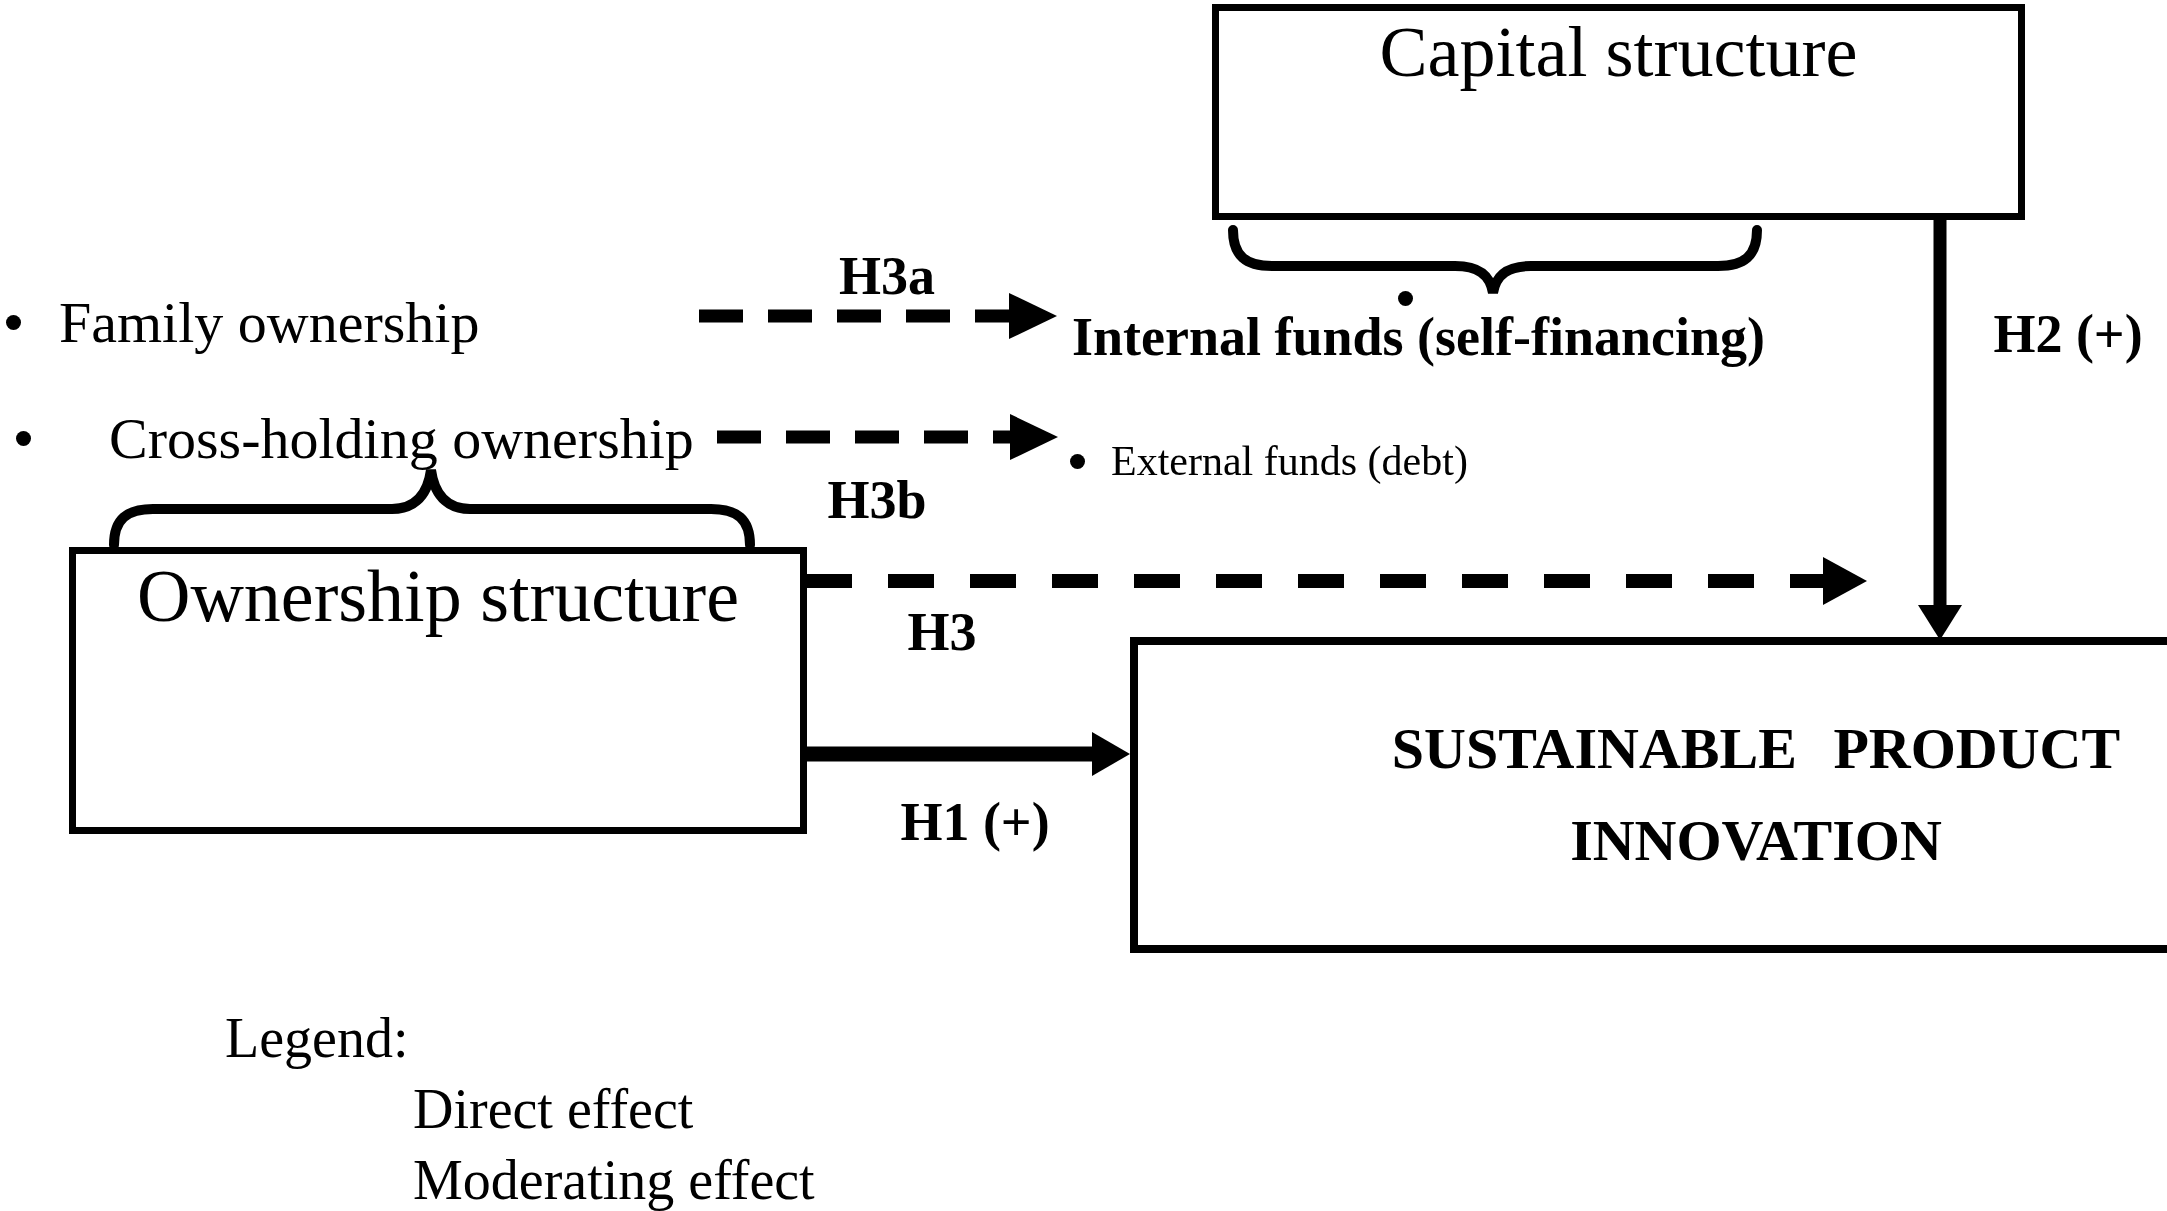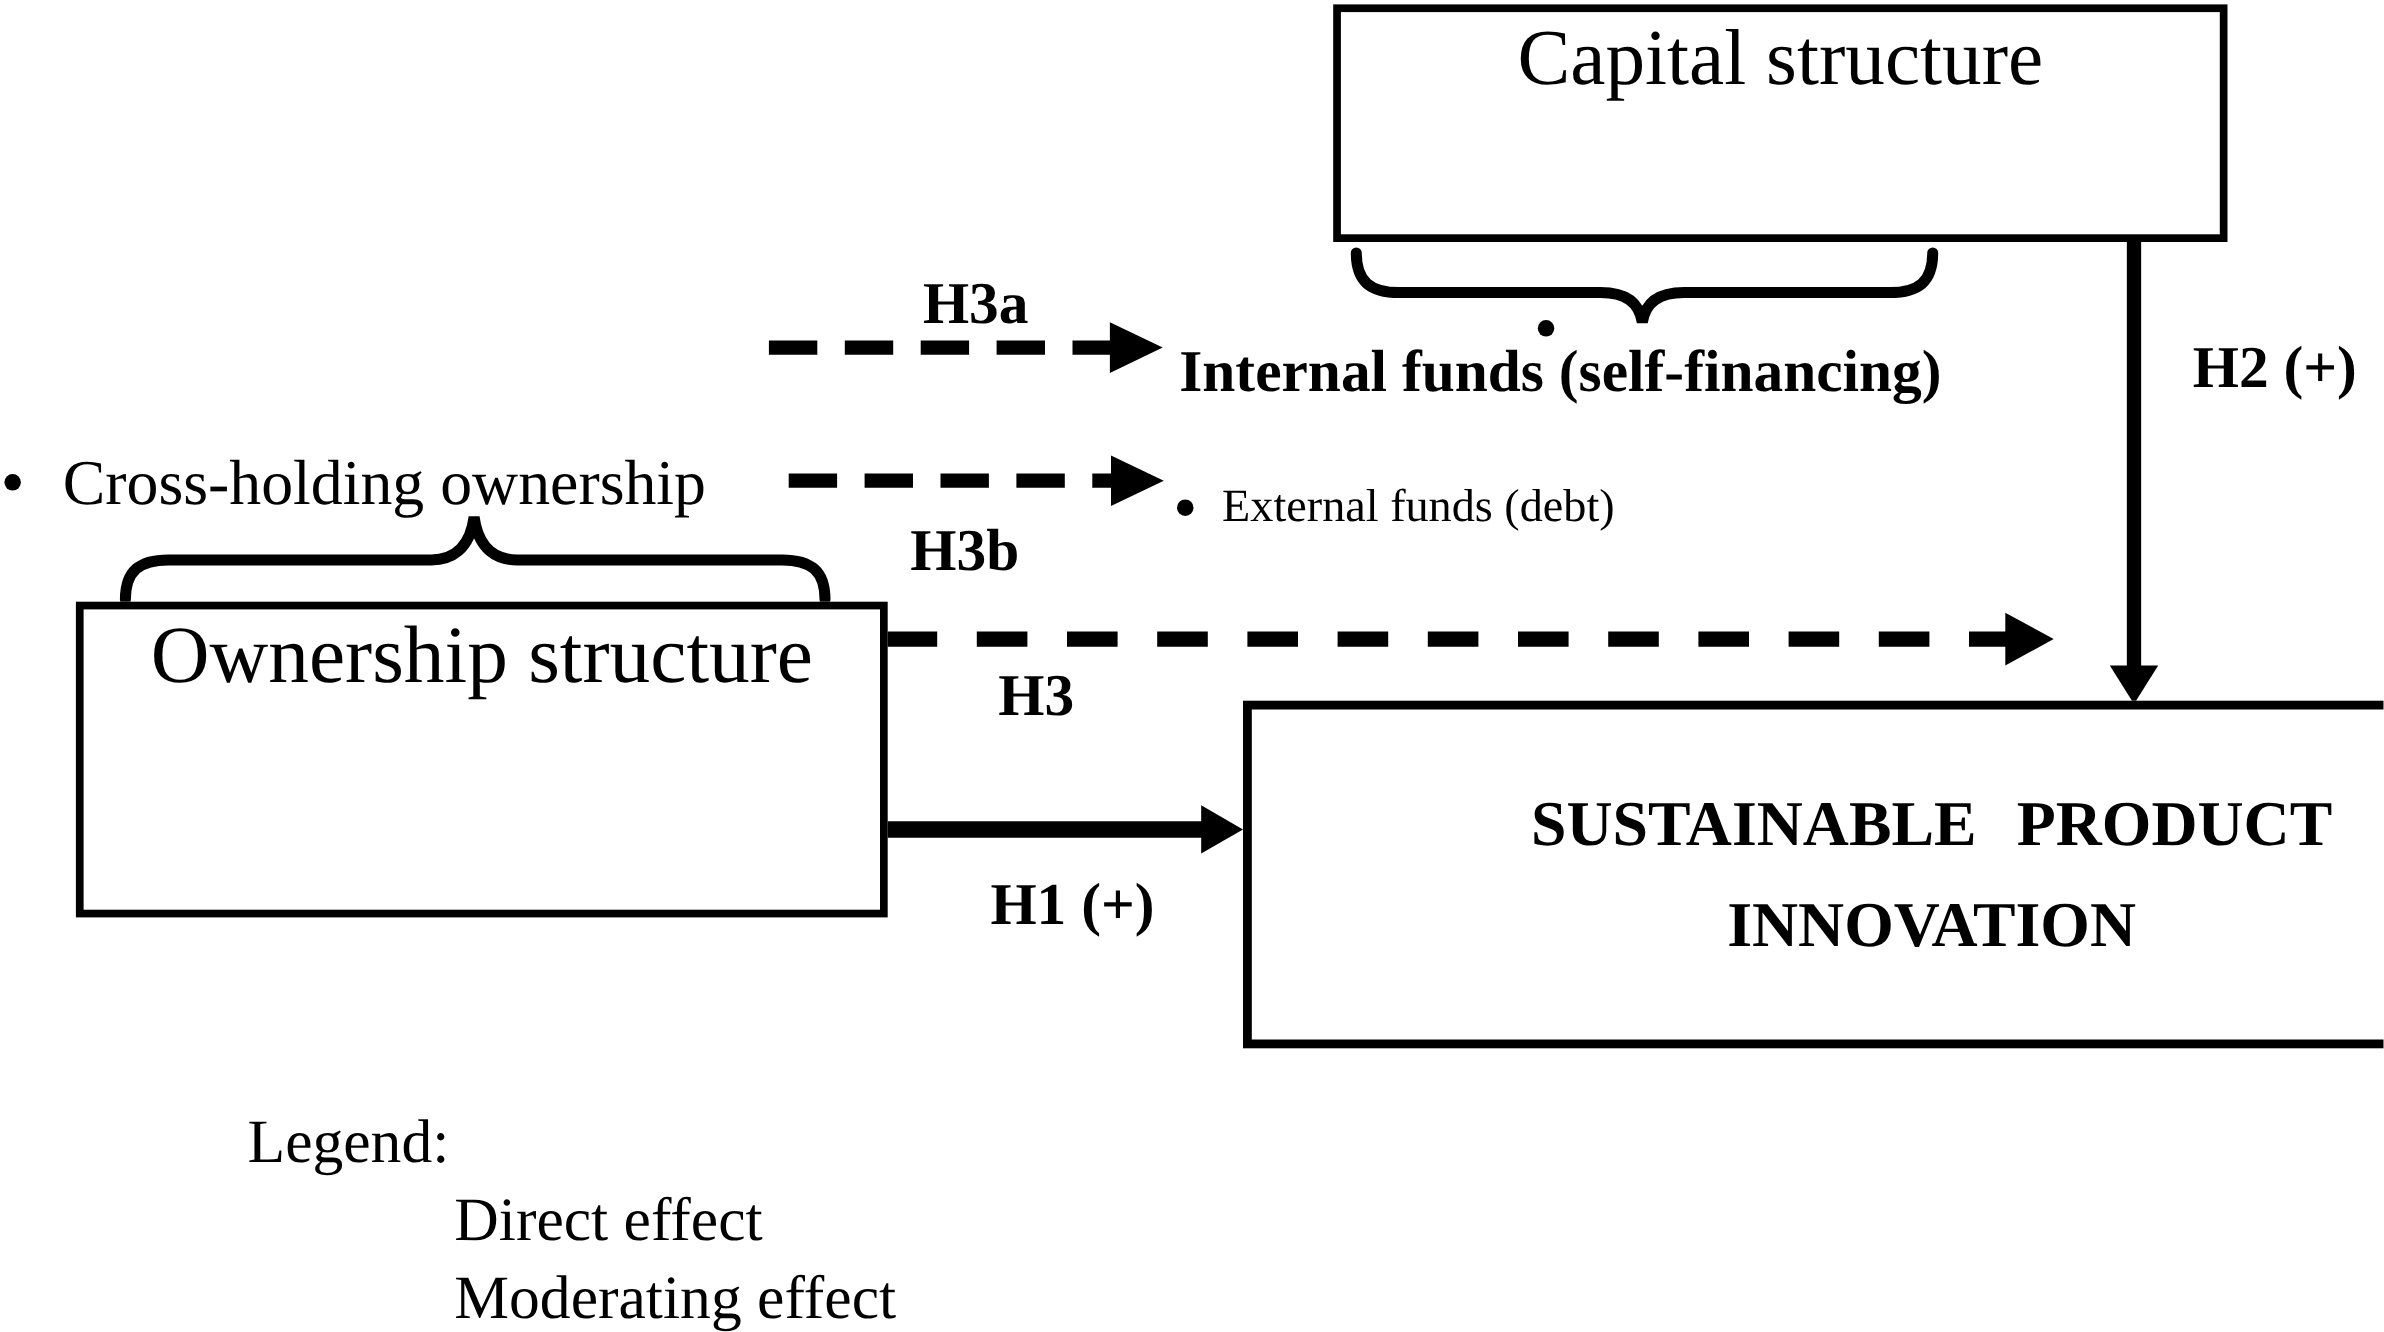--- a/index.html
+++ b/index.html
@@ -41,21 +41,21 @@
     height: 62px;
     white-space: nowrap;
   }
   .bullet {
     width: 15px; height: 15px;
     background: #000000;
     border-radius: 50%;
     flex: 0 0 auto;
   }
   .row-family   { left: 6px;    top: 291px; font-size: 58px; }
-  .row-cross    { left: 4px;    top: 407px; font-size: 58px; }
+  .row-cross    { left: 16px;    top: 407px; font-size: 58px; gap: 40px; }
   .row-internal { left: 1072px; top: 291px; font-size: 54px; font-weight: bold; flex-direction: column; }
   .row-external { left: 1070px; top: 408px; font-size: 42px; margin-top: 22px; }
   .row-family .bullet,
   .row-cross .bullet    { margin-right: 38px; }
   .row-internal .bullet,
   .row-external .bullet { margin-right: 26px; }
 
   .hlabel {
     position: absolute;
     transform: translate(-50%, -50%);
@@ -119,20 +119,24 @@
 
   <div class="box box-ownership">
     <span>Ownership structure</span>
   </div>
 
   <div class="box box-spi">
     <span>SUSTAINABLE PRODUCT</span>
     <span>INNOVATION</span>
   </div>
 
+  <div class="list-row row-family">
+    <span class="bullet"></span>
+    <span>Family ownership</span>
+  </div>
   <div class="list-row row-cross">
     <span class="bullet"></span>
     <span>Cross-holding ownership</span>
   </div>
 
   <div class="list-row row-internal">
     <span class="bullet"></span>
     <span>Internal funds (self-financing)</span>
   </div>
   <div class="list-row row-external">

